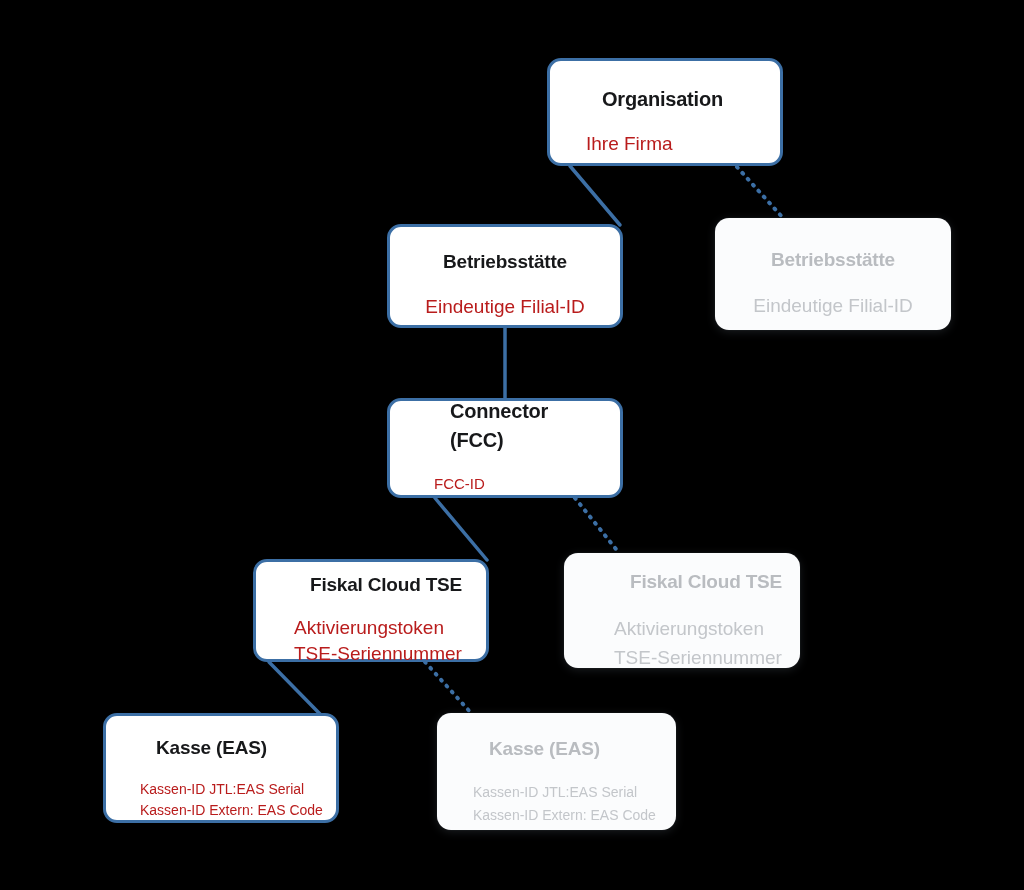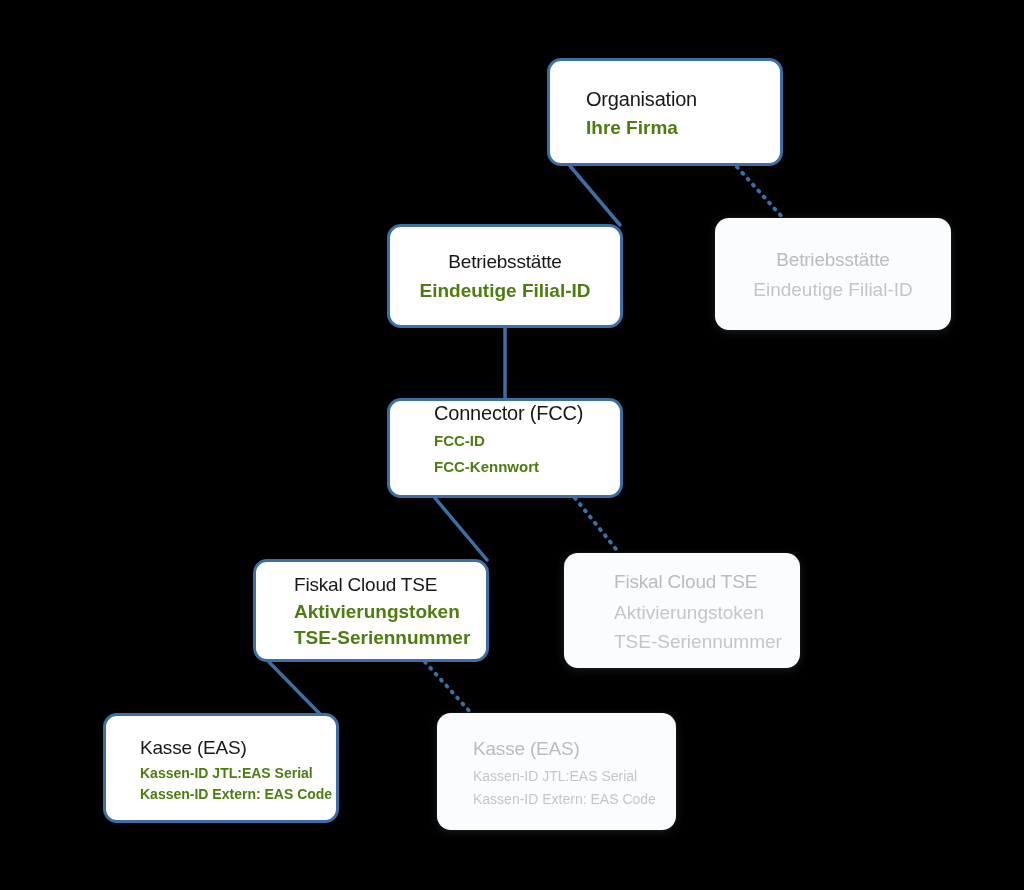--- a/index.html
+++ b/index.html
@@ -36,32 +36,32 @@
     border: 3px solid #3c6fa5;
     border-radius: 14px;
   }
   .node.ghost {
     background: #fbfcfd;
     border: 0;
     border-radius: 14px;
     box-shadow: 0 2px 10px rgba(120,130,145,0.22), 0 0 2px rgba(120,130,145,0.18);
   }
   .node-title {
-    font-weight: normal;
+    font-weight: bold;
     letter-spacing: -0.2px;
-    margin: 0;
+    margin: 16px;
     padding: 0;
   }
   .node-line {
     margin: 0;
     padding: 0;
     white-space: nowrap;
   }
   .active .node-title { color: #17181a; }
-  .active .node-line  { color: #4d7c0f; font-weight: bold; }
+  .active .node-line  { color: #b91c1c; }
   .ghost  .node-title { color: #b9bcc0; }
   .ghost  .node-line  { color: #c3c6ca; }
 
   
   #node-organisation {
     left: 547px; top: 58px; width: 236px; height: 108px;
     padding: 0 0 0 36px;
   }
   #node-organisation .node-title { font-size: 20px; line-height: 30px; }
   #node-organisation .node-line  { font-size: 19px; line-height: 27px; }
@@ -141,21 +141,20 @@
   </div>
 
   <div class="node ghost" id="node-betriebsstaette-ghost">
     <div class="node-title">Betriebsstätte</div>
     <div class="node-line">Eindeutige Filial-ID</div>
   </div>
 
   <div class="node active" id="node-connector">
     <div class="node-title">Connector (FCC)</div>
     <div class="node-line">FCC-ID</div>
-    <div class="node-line">FCC-Kennwort</div>
   </div>
 
   <div class="node active" id="node-tse">
     <div class="node-title">Fiskal Cloud TSE</div>
     <div class="node-line">Aktivierungstoken</div>
     <div class="node-line">TSE-Seriennummer</div>
   </div>
 
   <div class="node ghost" id="node-tse-ghost">
     <div class="node-title">Fiskal Cloud TSE</div>

